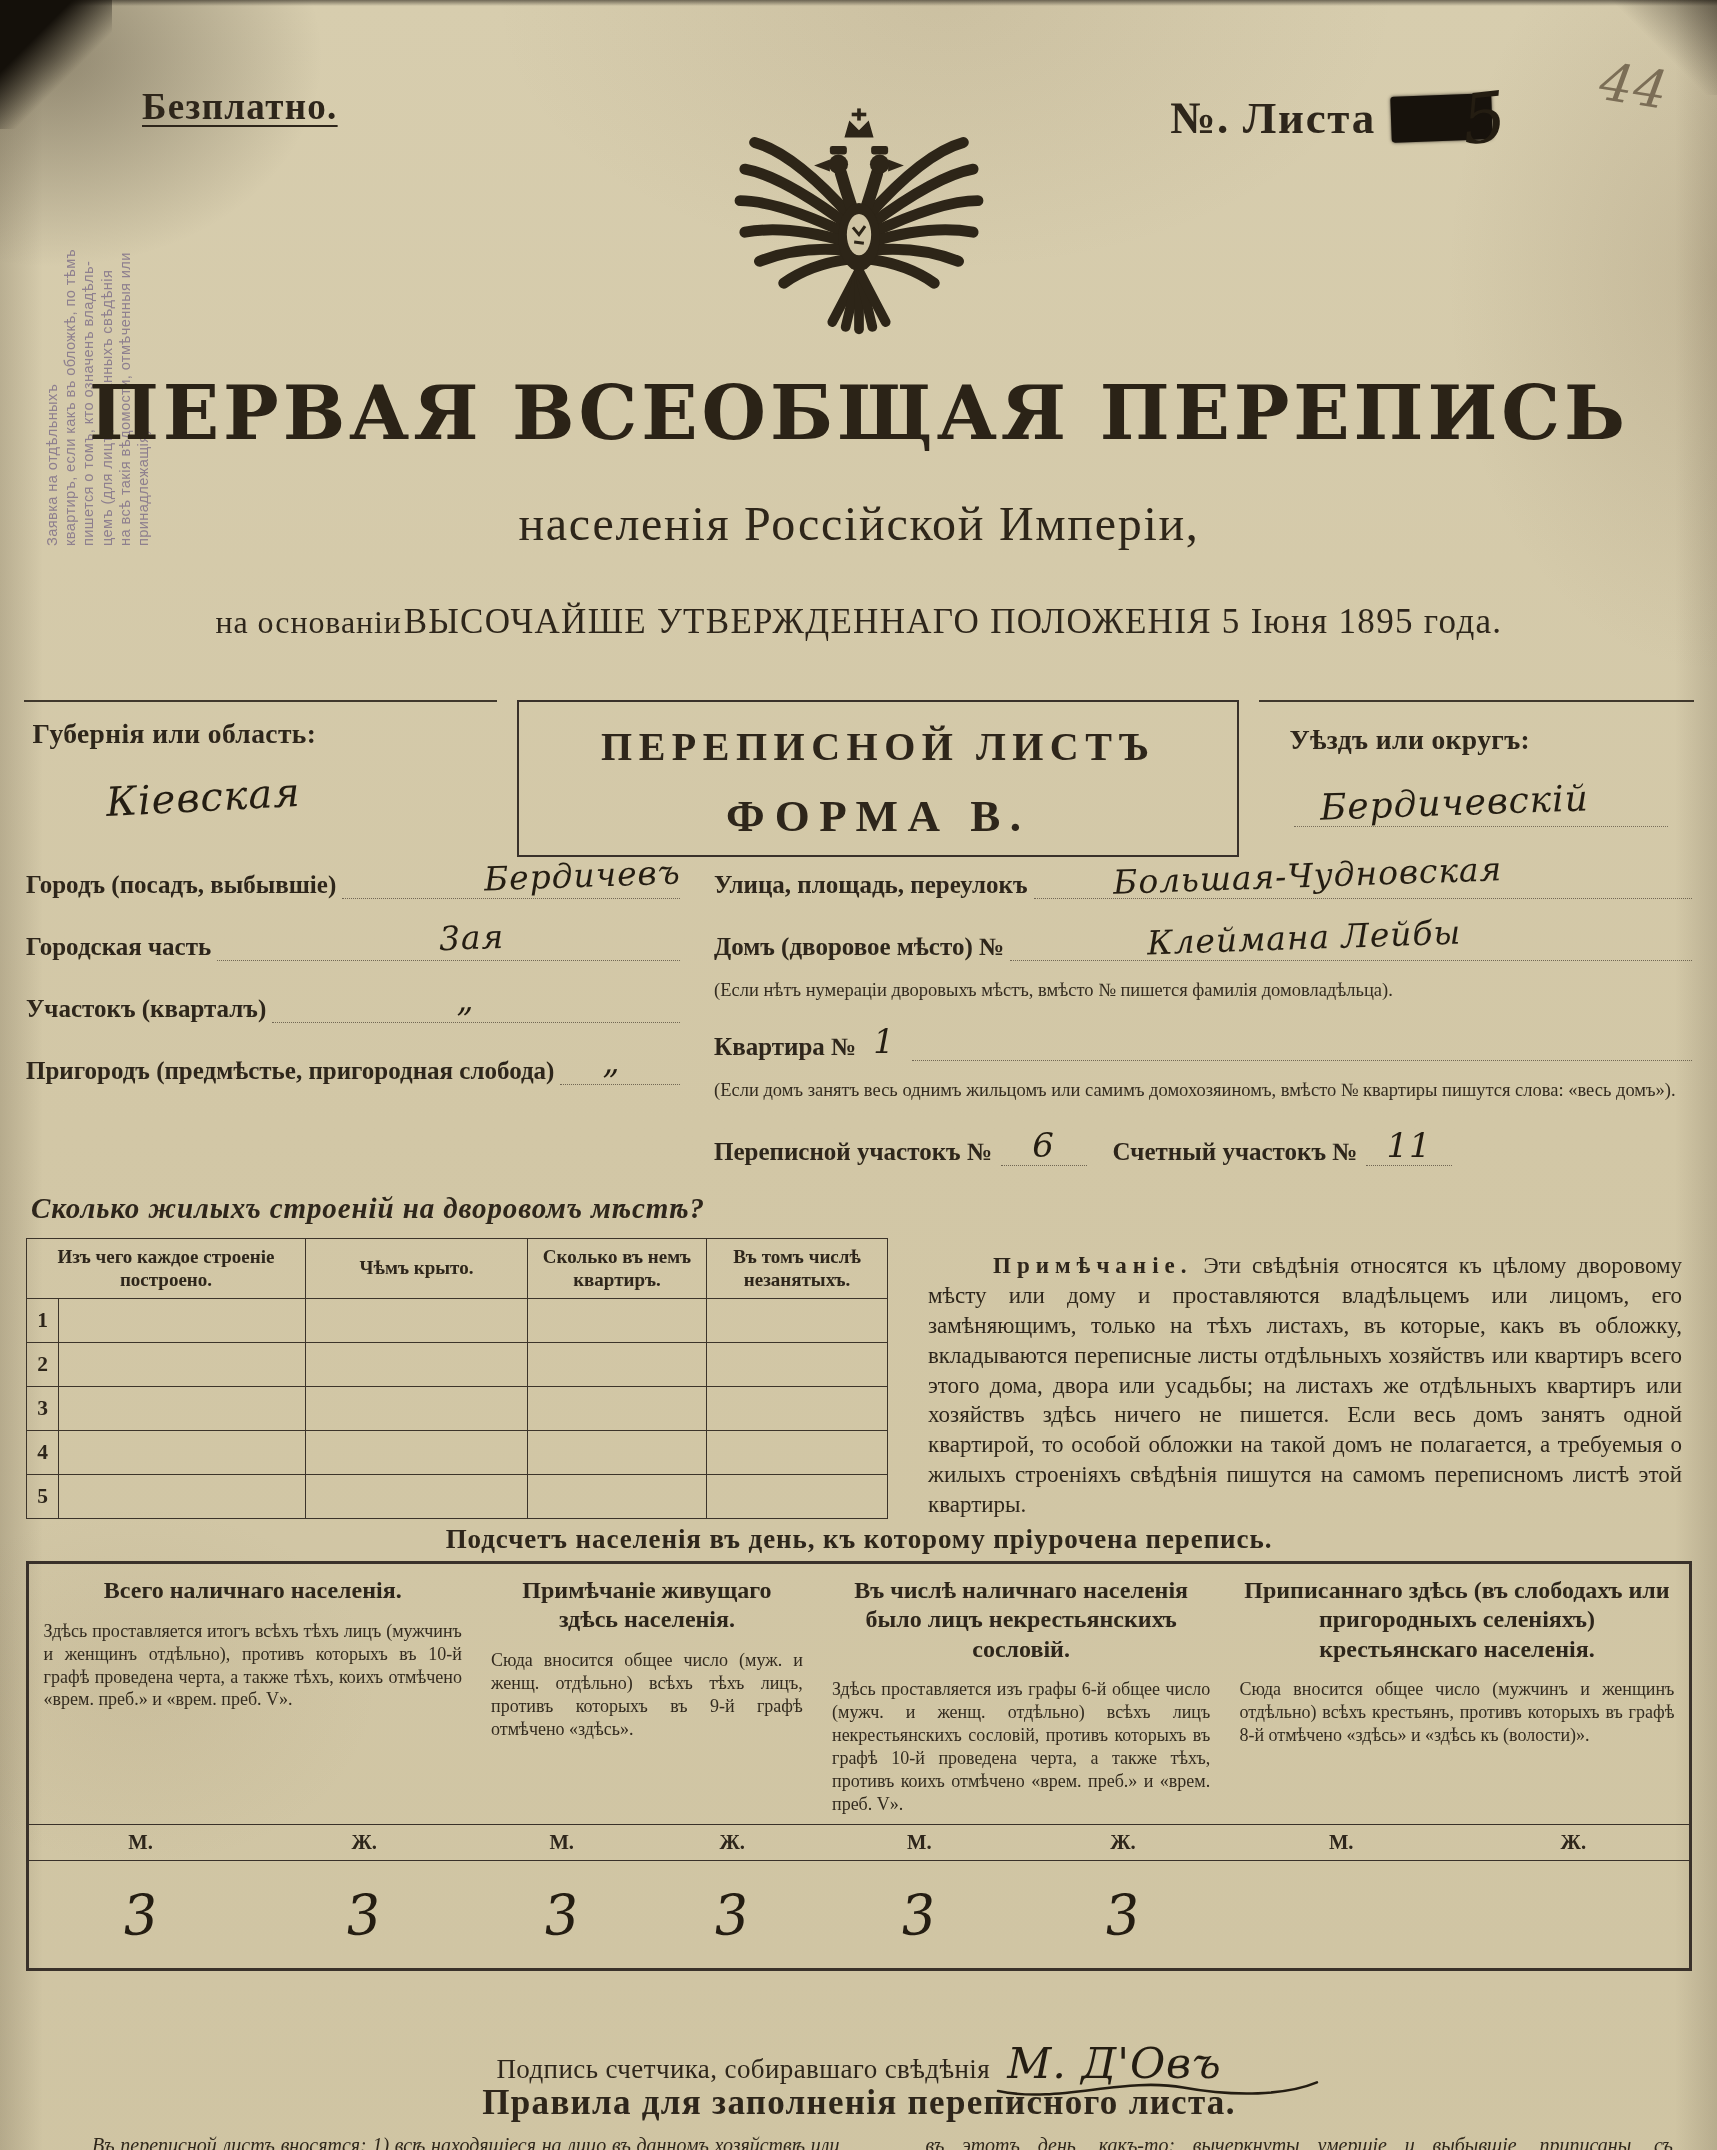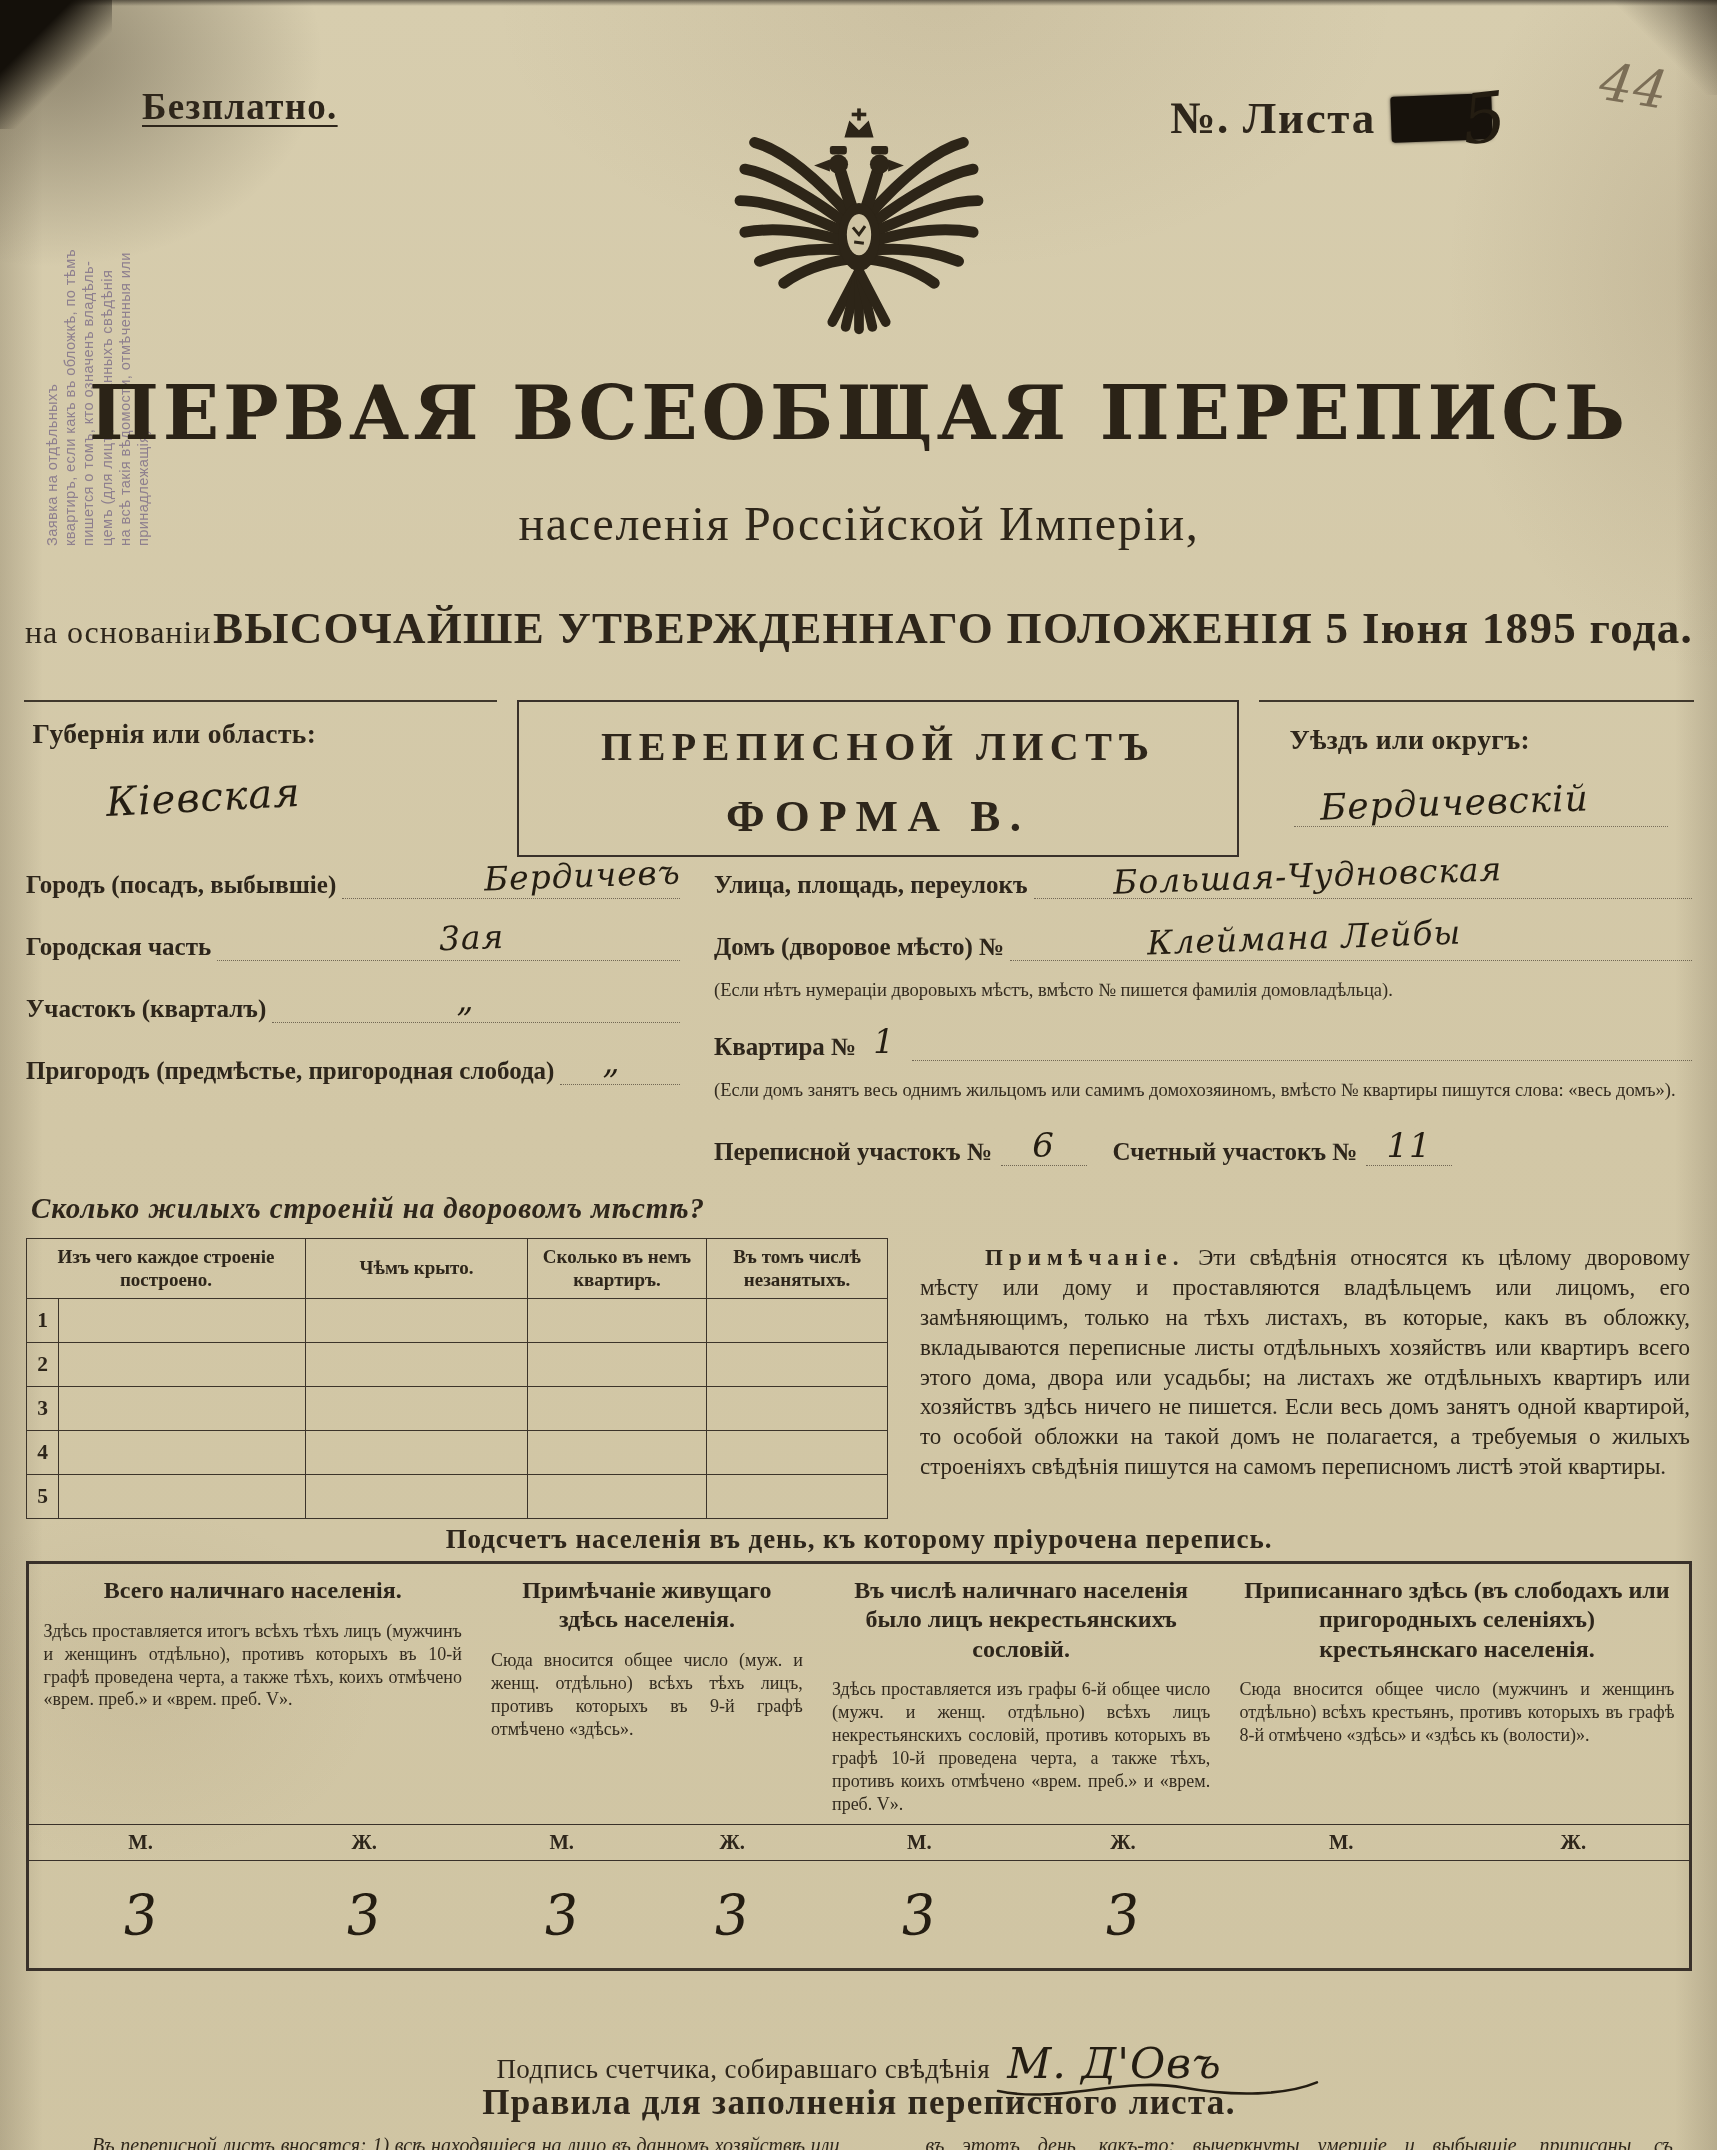--- a/index.html
+++ b/index.html
@@ -44,21 +44,21 @@
     color:rgba(122,106,134,.78); filter:blur(0.7px); letter-spacing:0.4px; }
 
   .emblem { position:absolute; top:101px; left:50%; transform:translateX(-50%); }
 
   .masthead { position:absolute; top:370px; left:0; right:0; text-align:center; }
   .masthead h1 { margin:0; font-family:"DejaVu Serif", serif; font-size:74px; font-weight:700;
     letter-spacing:3.9px; color:#2b2317; }
   .subtitle { margin-top:40px; font-size:48px; letter-spacing:1.7px; color:#2e261a; }
   .basis { margin-top:51px; }
   .basis-pre { font-size:32px; letter-spacing:0.9px; }
-  .basis-caps { font-size:45px; font-weight:700; letter-spacing:1.3px; }
+  .basis-caps { font-size:35px; font-weight:400; letter-spacing:1.3px; }
 
   .region { position:absolute; top:700px; left:24px; right:24px; display:flex; align-items:stretch;gap:20px; }
   .region-left { width:456px; border-top:2.2px solid #40382c; padding:16.3px 8.6px 8.6px 8.6px; }
   .region-right { flex:1; border-top:2.2px solid #40382c; padding:21.5px 17px 8.6px 30px; }
   .rlabel { font-size:27.5px; font-weight:700; letter-spacing:0.4px; }
   .rval { font-size:40px; margin:24px 0 0 73px; transform:rotate(-3deg); display:inline-block; }
   .region-center { width:701px; border:2.6px solid #39312a; text-align:center; padding:20.6px 8.6px 13px 8.6px; }
   .fc1 { font-size:40px; font-weight:700; letter-spacing:6.5px; }
   .fc2 { font-size:45px; font-weight:700; letter-spacing:9.5px; margin-top:20.6px; }
   .rline { margin:26px 8.6px 0 4.3px; border-bottom:1.7px dotted rgba(62,52,40,.6); padding-bottom:3.4px; }
@@ -81,21 +81,21 @@
     font-size:29px; font-weight:700; font-style:italic; letter-spacing:0.9px; }
 
   .btable { position:absolute; top:1238px; left:26px; border-collapse:collapse; width:860px; table-layout:fixed; }
   .btable th, .btable td { border:1.7px solid #3c342a; }
   .btable th { font-size:19px; font-weight:700; padding:6.9px 6px; text-align:center; line-height:1.2; vertical-align:middle; }
   .btable td { height:41px; }
   .bnum { text-align:center; font-size:21.5px; font-weight:700; }
 
   .notebox { position:absolute; top:1243px; left:920px; width:770px;
     font-size:23px; line-height:1.3; text-align:justify; }
-  .notebox p { margin:0; text-indent:65px; }
+  .notebox p { margin:8px; text-indent:65px; }
   .note-label { font-weight:700; letter-spacing:6px; }
 
   .theading { position:absolute; top:1524px; left:0; right:0; margin:0; text-align:center;
     font-size:27px; font-weight:700; letter-spacing:0.9px; }
 
   .ttable { position:absolute; top:1561px; left:26px; right:26px; width:1666px;
     border-collapse:collapse; table-layout:fixed; }
   .ttable td { border:0 solid #39312a; vertical-align:top; }
   .ttable { border:3px solid #39312a; }
   .g-start { border-left:2.6px solid #39312a; }

